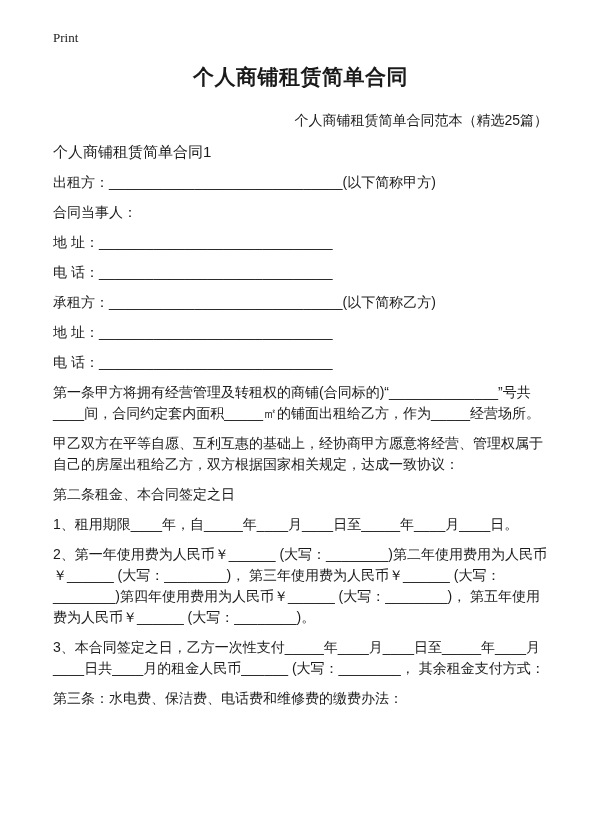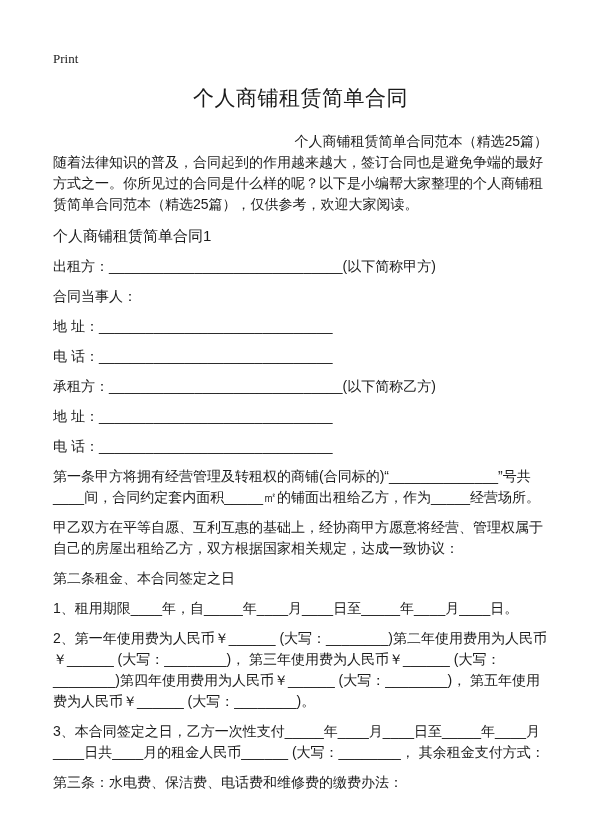--- a/index.html
+++ b/index.html
@@ -11,33 +11,33 @@
     width: 600px;
     height: 828px;
     overflow: hidden;
     font-family: "Liberation Sans", "DejaVu Sans", sans-serif;
     color: #1a1a1a;
   }
   .page {
     box-sizing: border-box;
     width: 600px;
     height: 828px;
-    padding: 49px 52px 0 53px;
+    padding: 28px 52px 0 53px;
     background: #ffffff;
   }
   .print-link {
     font-family: "Liberation Serif", "DejaVu Serif", serif;
     font-size: 13px;
     line-height: 16px;
     color: #1a1a1a;
     display: inline-block;
   }
   .doc-title {
     font-size: 21px;
-    font-weight: normal;
+    font-weight: bold;
     text-align: center;
     line-height: 26px;
     margin: 18px 0 0 0;
     letter-spacing: 0.5px;
   }
   .subtitle {
     font-size: 14px;
     line-height: 21px;
     margin: 20px 0 0 0;
     text-align: right;
@@ -64,21 +64,20 @@
 <body>
 
 <div class="page">
 
   <a class="print-link">Print</a>
 
   <h1 class="doc-title">个人商铺租赁简单合同</h1>
 
   <p class="subtitle">个人商铺租赁简单合同范本（精选25篇）</p>
 
-  <p class="para first-after-subtitle">随着法律知识的普及，合同起到的作用越来越大，签订合同也是避免争端的最好方式之一。你所见过的合同是什么样的呢？以下是小编帮大家整理的个人商铺租赁简单合同范本（精选25篇），仅供参考，欢迎大家阅读。</p>
 
   <h2 class="sub-heading">个人商铺租赁简单合同1</h2>
 
   <p class="para">出租方：______________________________(以下简称甲方)</p>
 
   <p class="para">合同当事人：</p>
 
   <p class="para">地 址：______________________________</p>
 
   <p class="para">电 话：______________________________</p>

